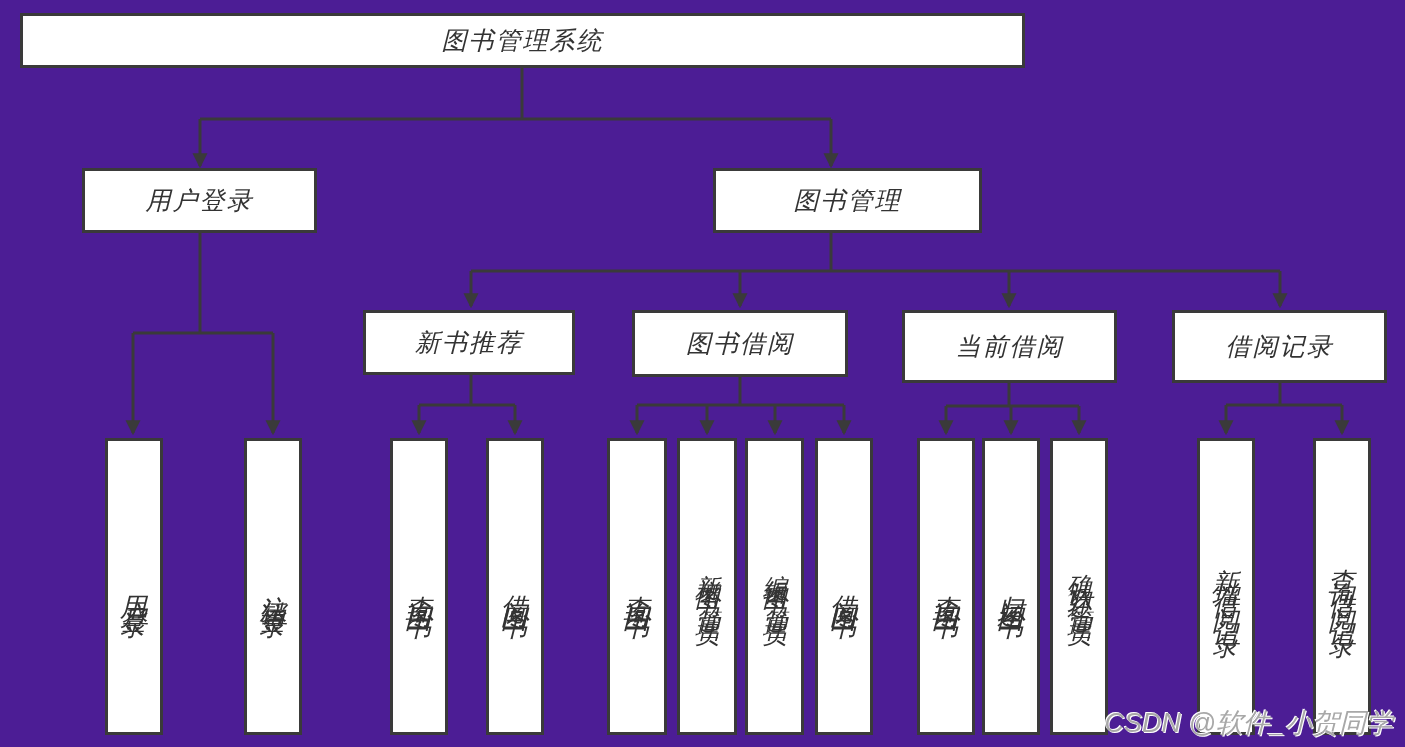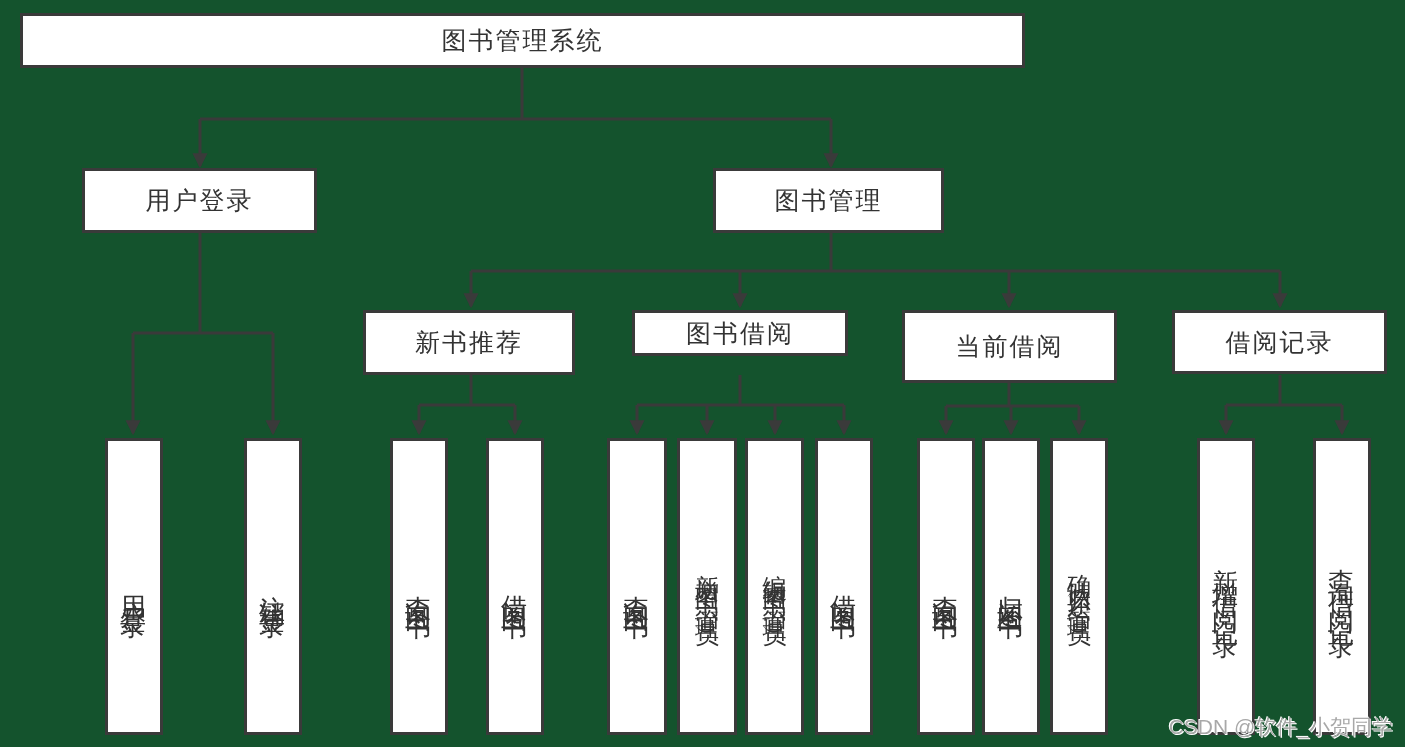--- a/index.html
+++ b/index.html
@@ -1,23 +1,24 @@
 <!DOCTYPE html>
 <html><head>
 <meta charset="utf-8">
 <style>
   html, body { margin: 0; padding: 0; background: #ffffff; }
   .canvas {
     position: relative;
     width: 1405px;
     height: 747px;
-    background: #14532d;
+    background: #4c1d95;
     font-family: "Liberation Sans", "DejaVu Sans", sans-serif;
     color: #333333;
     overflow: hidden;
+    font-style: italic;
   }
   .connectors {
     position: absolute;
     left: 0; top: 0;
     width: 1405px; height: 747px;
     z-index: 1;
   }
   .node {
     position: absolute;
     background: #ffffff;
@@ -38,21 +39,21 @@
     text-orientation: mixed;
     white-space: nowrap;
   }
   .v4 span { font-size: 26px; letter-spacing: 6px; }
   .v6 span { font-size: 26px; letter-spacing: 13px; }
   .v9 span { font-size: 24px; letter-spacing: 7px; }
   .watermark {
     position: absolute;
     right: 12px;
     bottom: 6px;
-    font-size: 21px;
+    font-size: 27px;
     color: #a8a8a8;
     text-shadow: 1px 1px 0 #ffffff, -1px -1px 0 #ffffff;
     z-index: 3;
     white-space: nowrap;
     margin-left: 27px;
   }
 </style>
 </head>
 <body>
 
@@ -108,34 +109,34 @@
     </g>
   </svg>
 
   <div class="node hbox" style="left:20px; top:13px; width:1005px; height:55px;">
     <span>图书管理系统</span>
   </div>
 
   <div class="node hbox" style="left:82px; top:168px; width:235px; height:65px;">
     <span>用户登录</span>
   </div>
-  <div class="node hbox" style="left:713px; top:168px; width:231px; height:65px;">
+  <div class="node hbox" style="left:713px; top:168px; width:269px; height:65px;">
     <span>图书管理</span>
   </div>
 
   <div class="node hbox" style="left:363px; top:310px; width:212px; height:65px;">
     <span>新书推荐</span>
   </div>
-  <div class="node hbox" style="left:632px; top:310px; width:216px; height:46px;">
+  <div class="node hbox" style="left:632px; top:310px; width:216px; height:67px;">
     <span>图书借阅</span>
   </div>
   <div class="node hbox" style="left:902px; top:310px; width:215px; height:73px;">
     <span>当前借阅</span>
   </div>
-  <div class="node hbox" style="left:1172px; top:310px; width:215px; height:64px;">
+  <div class="node hbox" style="left:1172px; top:310px; width:215px; height:73px;">
     <span>借阅记录</span>
   </div>
 
   <div class="node vbox v4" style="left:105px; top:438px; width:58px; height:297px;">
     <span>用户登录</span>
   </div>
   <div class="node vbox v4" style="left:244px; top:438px; width:58px; height:297px;">
     <span>注销登录</span>
   </div>
 

